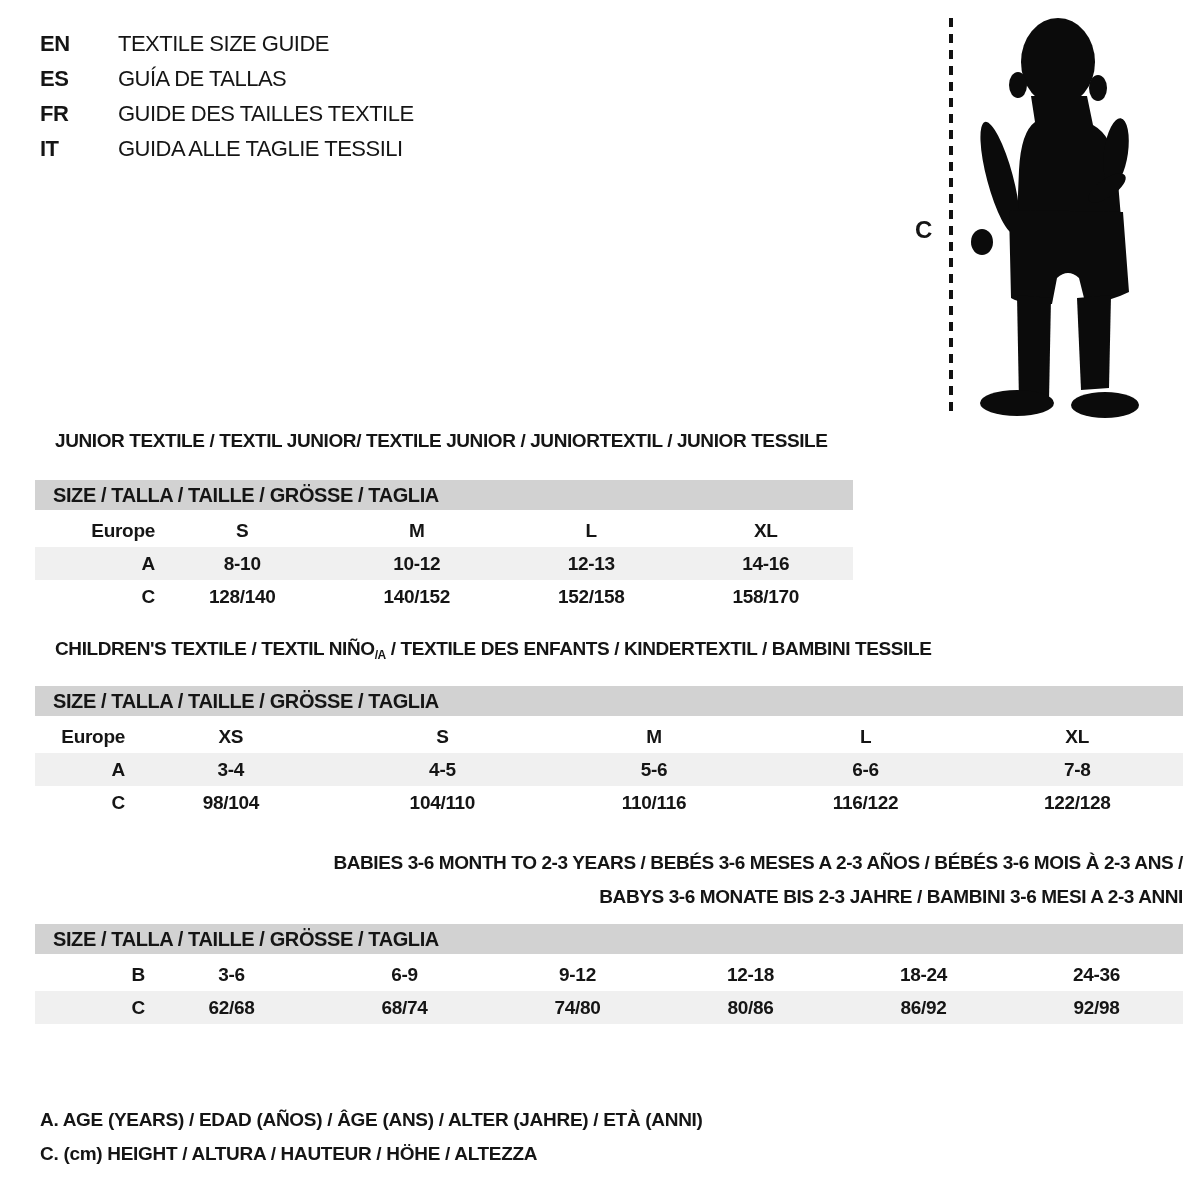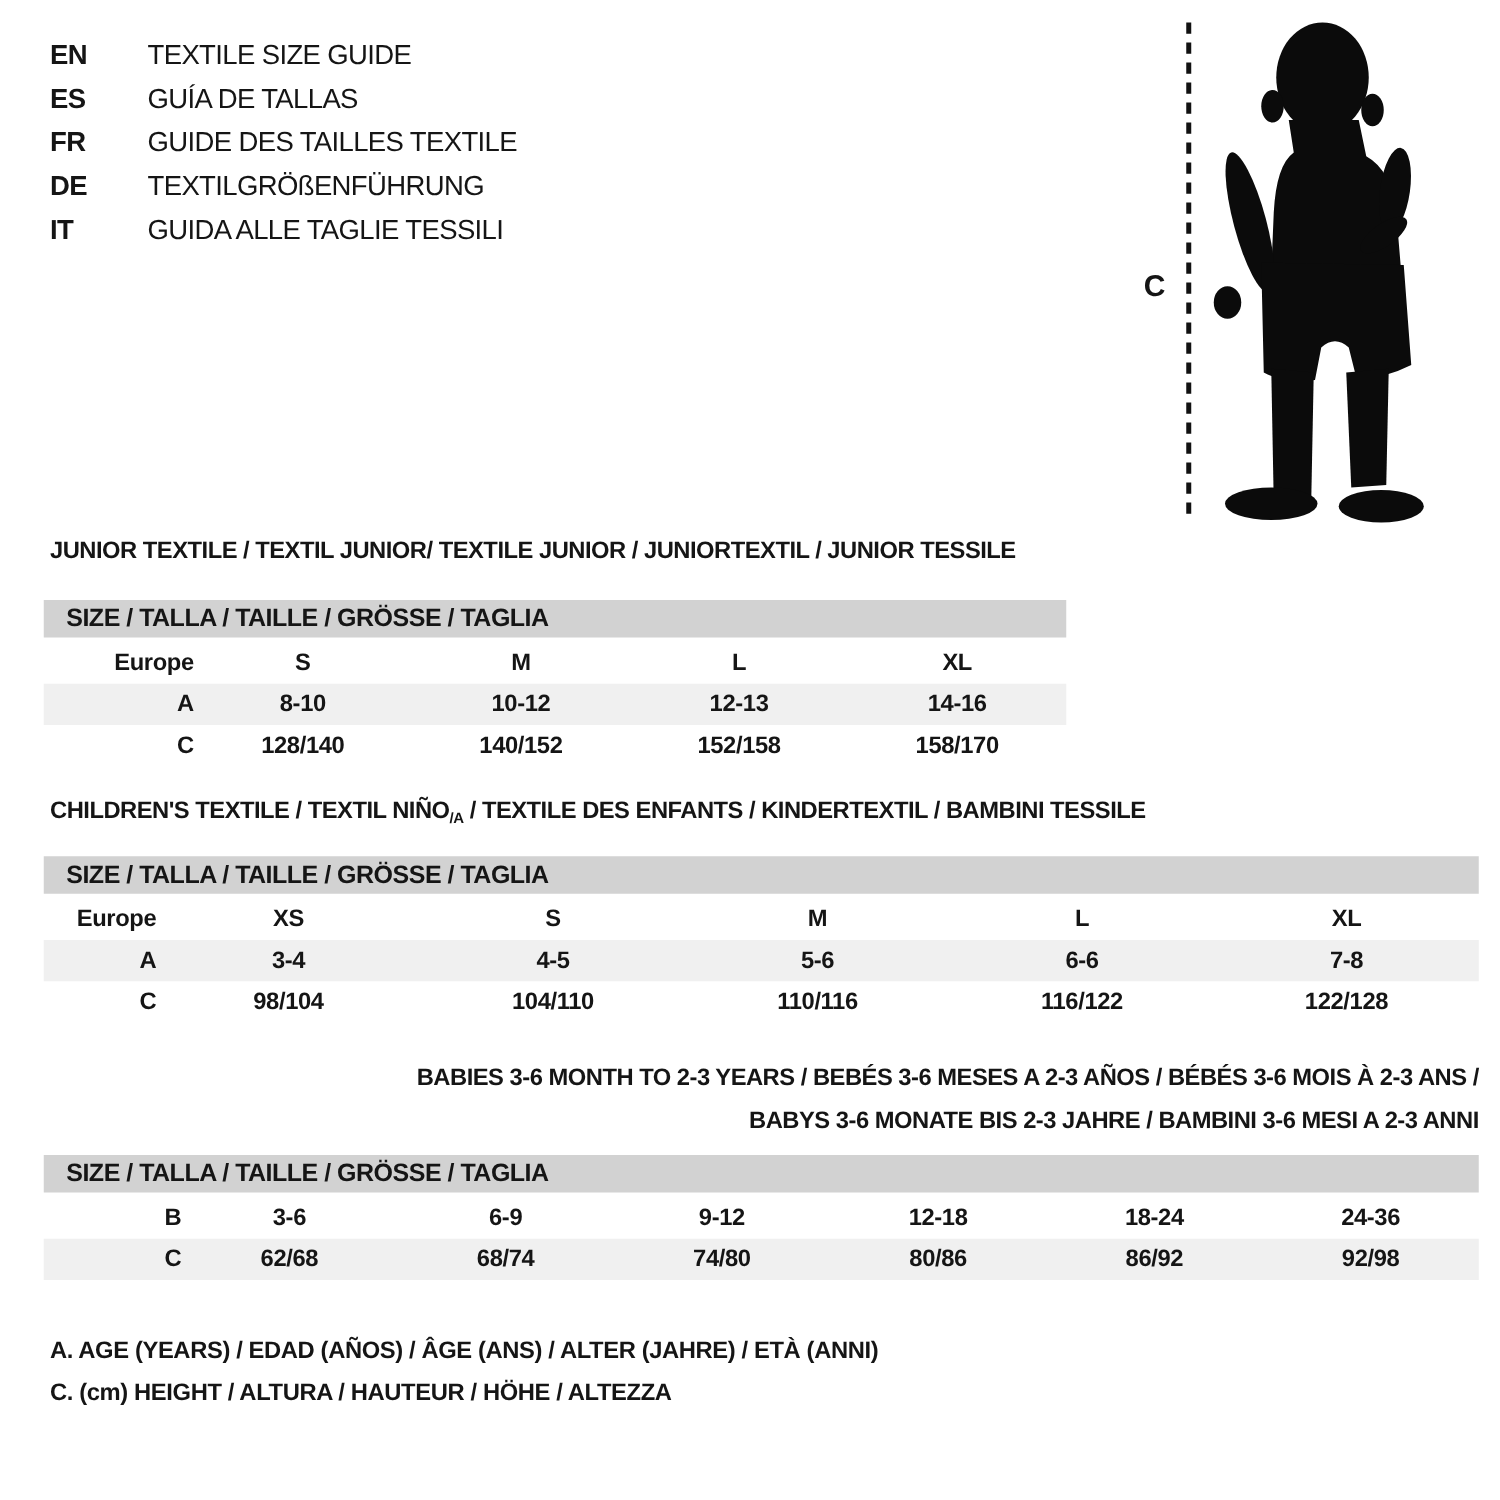--- a/index.html
+++ b/index.html
@@ -31,21 +31,21 @@
   }
 
   
   .size-section { position: absolute; left: 35px; }
   .sec-junior   { top: 430px; width: 818px; }
   .sec-children { top: 638px; width: 1148px; }
   .sec-babies   { top: 846px; width: 1148px; }
 
   .table-title {
     font-size: 19px; font-weight: bold; letter-spacing: -0.4px;
-    margin-left: 5px; white-space: nowrap;
+    margin-left: 20px; white-space: nowrap;
   }
   .sec-junior .table-title   { margin-bottom: 28px; }
   .sec-children .table-title { margin-bottom: 24px; }
   .babies-title-block { margin-left: 5px; line-height: 34px; margin-bottom: 10px; text-align: right; }
   .sub-mark { font-size: 12px; vertical-align: -4px; font-weight: bold; }
 
   .size-bar {
     height: 30px; line-height: 30px;
     background: #d2d2d2;
     font-weight: bold; font-size: 20px; letter-spacing: -0.4px;
@@ -58,21 +58,21 @@
     font-size: 19px; font-weight: bold; letter-spacing: -0.3px;
   }
   .trow.alt { background: #f0f0f0; }
   .trow .lbl { text-align: right; padding-left: 7px; }
   .trow .val { text-align: center; }
   .sec-junior   .trow { grid-template-columns: 120px repeat(4, 1fr); }
   .sec-children .trow { grid-template-columns: 90px  repeat(5, 1fr); }
   .sec-babies   .trow { grid-template-columns: 110px repeat(6, 1fr); }
 
   
-  .legend { position: absolute; left: 40px; top: 1064px; }
+  .legend { position: absolute; left: 40px; top: 1103px; }
   .legend-line {
     font-size: 19px; font-weight: bold; letter-spacing: -0.3px;
     line-height: 34px; white-space: nowrap;
   }
 </style>
 </head>
 <body>
 
 <div class="page">
 
@@ -81,24 +81,20 @@
       <span class="lang-code">EN</span>
       <span class="lang-title">TEXTILE SIZE GUIDE</span>
     </div>
     <div class="lang-row">
       <span class="lang-code">ES</span>
       <span class="lang-title">GUÍA DE TALLAS</span>
     </div>
     <div class="lang-row">
       <span class="lang-code">FR</span>
       <span class="lang-title">GUIDE DES TAILLES TEXTILE</span>
-    </div>
-    <div class="lang-row">
-      <span class="lang-code">DE</span>
-      <span class="lang-title">TEXTILGRÖßENFÜHRUNG</span>
     </div>
     <div class="lang-row">
       <span class="lang-code">IT</span>
       <span class="lang-title">GUIDA ALLE TAGLIE TESSILI</span>
     </div>
   </div>
 
   <div class="figure">
     <span class="measure-label">C</span>
     <svg width="255" height="412" viewBox="0 0 255 412">

